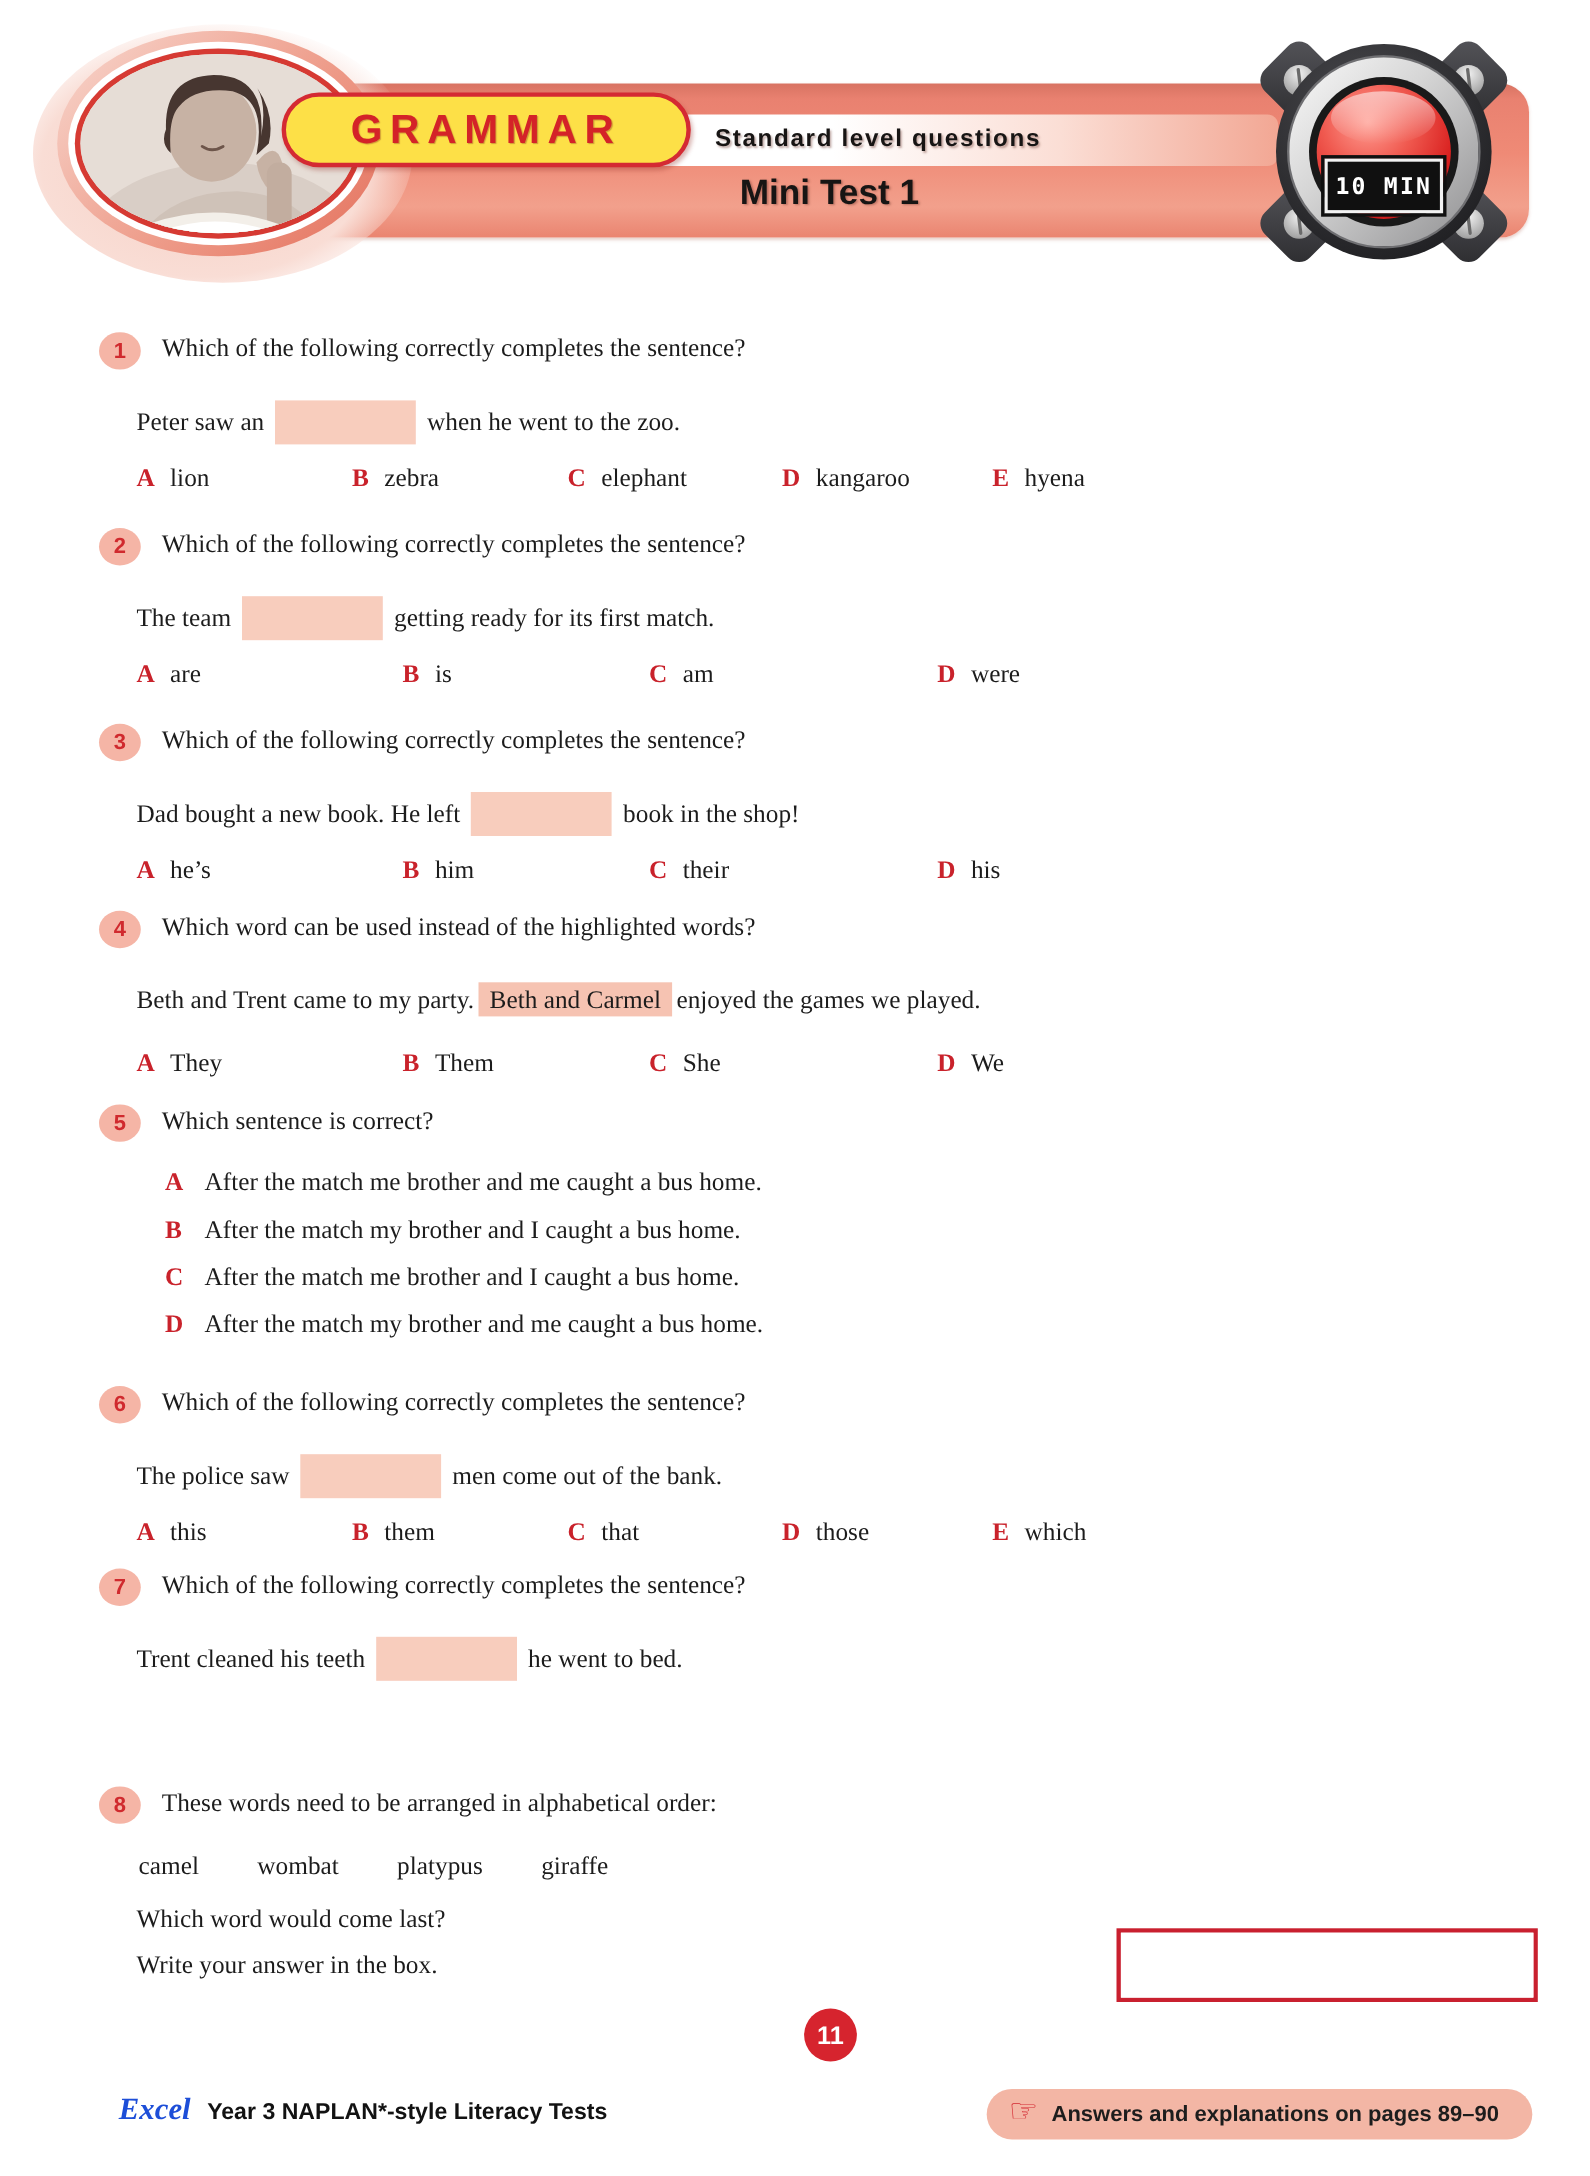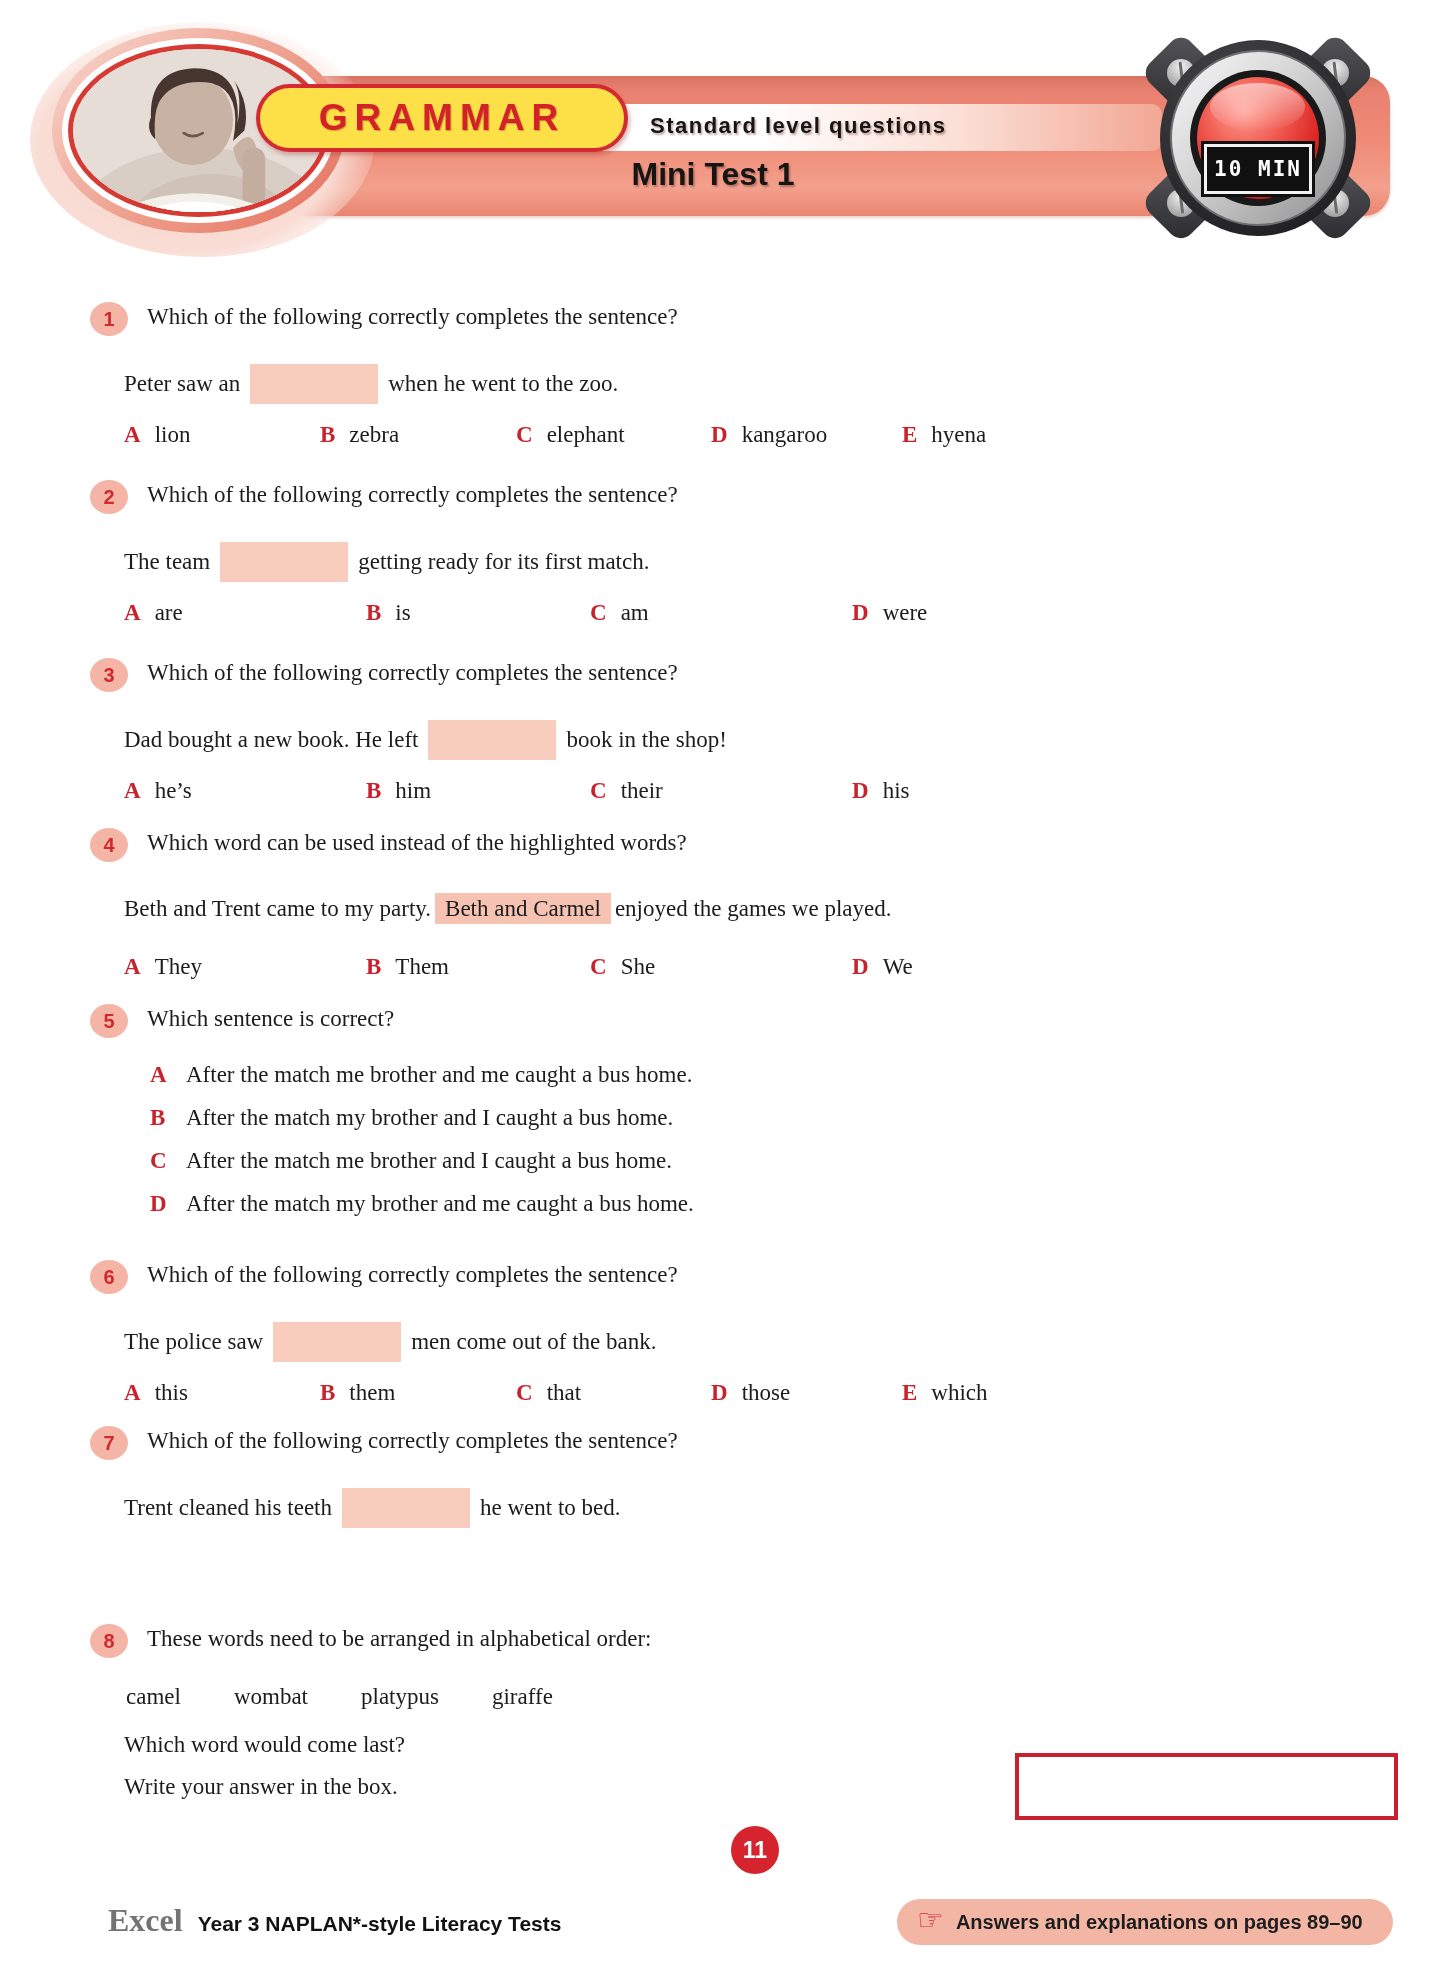--- a/index.html
+++ b/index.html
@@ -27,21 +27,21 @@
 
   .grammar-pill { position:absolute; left:256px; top:84px; width:372px; height:68px;
           background:#fde047; border:4px solid #d42a33; border-radius:36px;
           display:flex; align-items:center; justify-content:center;
           box-shadow:2px 3px 4px rgba(150,50,40,.35); }
   .grammar-pill span { font-family:"Liberation Sans", sans-serif; font-weight:bold; font-size:37px;
           letter-spacing:7px; color:#d42328; text-shadow:1px 1px 1px rgba(120,20,20,.35); }
   .level-label { position:absolute; left:650px; top:113px;
           font-family:"Liberation Sans", sans-serif; font-weight:bold; font-size:22px;
           letter-spacing:1.5px; color:#171514; text-shadow:1.5px 1.5px 2px rgba(100,45,35,.4); }
-  .test-title { position:absolute; left:528px; top:156px; width:370px; text-align:center;
+  .test-title { position:absolute; left:569px; top:156px; width:370px; text-align:center;
           font-family:"Liberation Sans", sans-serif; font-weight:bold; font-size:32px;
           color:#171514; text-shadow:1.5px 1.5px 2px rgba(100,45,35,.4); }
 
   
   .watch { position:absolute; left:1138px; top:28px; width:240px; height:220px; }
   .ear { position:absolute; width:58px; height:58px; background:linear-gradient(135deg,#55555a,#2c2c2f);
          border-radius:14px; transform:rotate(45deg); }
   .ear.tl { left:14px;  top:16px; }
   .ear.tr { left:168px; top:16px; }
   .ear.bl { left:14px;  top:146px; }
@@ -86,22 +86,22 @@
   .optline .opt-letter { width:24px; margin-right:12px; }
   .qline { margin:22px 0 0 34px; font-size:23px; }
   .words-row { display:flex; gap:53px; margin:26px 0 0 36px; font-size:23px; }
   .answer-box { position:absolute; left:1015px; top:1753px; width:383px; height:67px;
            border:4px solid #c9202f; background:#fff; }
   .answer-box input { width:100%; height:100%; border:none; outline:none;
            font-family:"Liberation Serif", serif; font-size:24px; padding:0 12px; }
 
   
   .footer-left { position:absolute; left:108px; top:1902px; display:flex; align-items:baseline; gap:15px; }
-  .brand { font-family:"Liberation Serif", serif; font-weight:bold;
-           font-size:32px; color:#737373; }
+  .brand { font-family:"Liberation Serif", serif; font-style:italic; font-weight:bold;
+           font-size:28px; color:#1d4ed8; }
   .series { font-family:"Liberation Sans", sans-serif; font-weight:bold; font-size:21px; color:#121212; }
   .page-circle { position:absolute; left:731px; top:1826px; width:48px; height:48px; border-radius:50%;
            background:#d6242e; display:flex; align-items:center; justify-content:center;
            font-family:"Liberation Sans", sans-serif; font-weight:bold; font-size:23px; color:#fff; }
   .answers-pill { position:absolute; left:897px; top:1899px; width:496px; height:46px; border-radius:23px;
            background:#f3b6a5; display:flex; align-items:center; padding:0 20px; gap:12px; }
   .hand { font-size:30px; color:#d42a33; line-height:1; transform:translateY(-2px); }
   .answers-text { font-family:"Liberation Sans", sans-serif; font-weight:bold; font-size:20px; color:#1d1d1d; }
 </style>
 </head>

